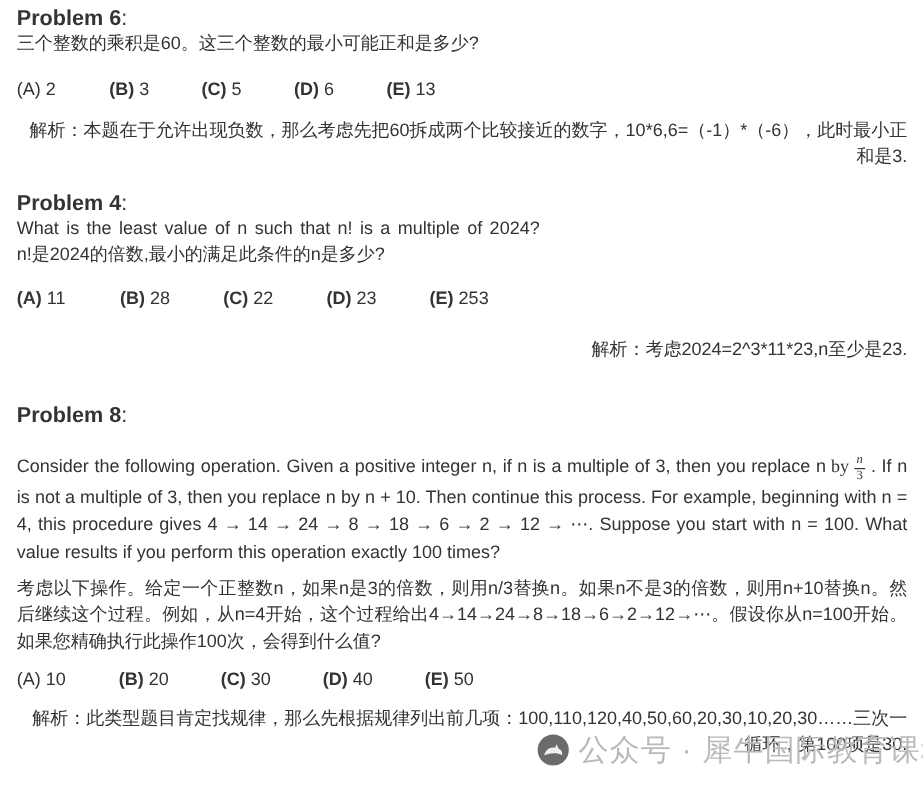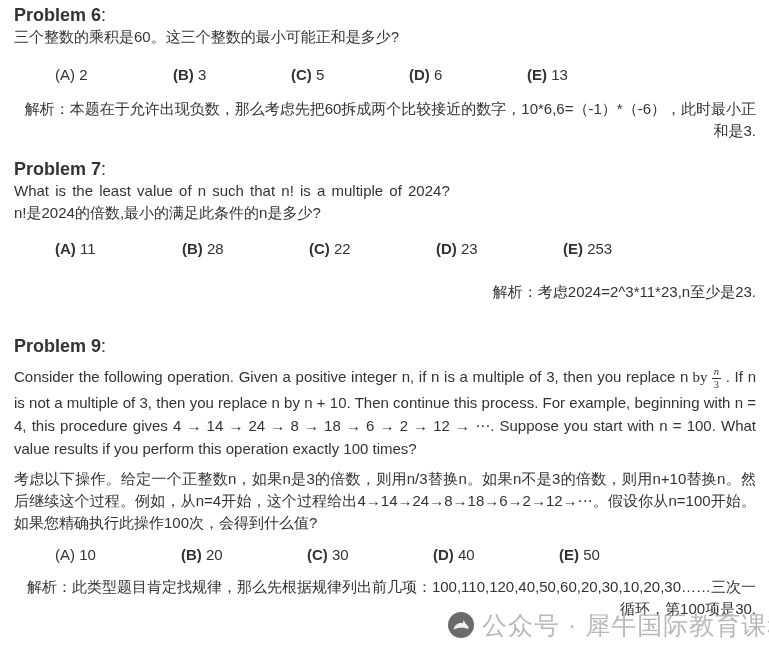--- a/index.html
+++ b/index.html
@@ -12,31 +12,31 @@
         padding:4px 13px 0 14px;overflow:hidden;background:#fff;}
   p{margin:0;line-height:22px;}
   .ptitle{margin:0;line-height:22px;font-size:18px;font-weight:bold;}
   .ptitle .colon{font-weight:normal;}
   .qline{word-spacing:2px;}
   .sec7 .ptitle{margin-top:16px;}
   .sec8 .ptitle{margin-top:32px;}
   .options{margin-top:16px;line-height:22px;white-space:nowrap;}
   .sec7 .options{margin-top:14px;}
   .sec8 .options{margin-top:10px;}
-  .opt{display:inline-block;margin-left:41px;}
+  .opt{display:inline-block;}
   .sec6 .opt{width:77px;}
   .sec7 .opt{width:86px;}
   .sec8 .opt{width:85px;}
   .opt:last-child{width:auto;}
   .opt .lb{font-weight:bold;}
   .opt .lb.reg{font-weight:normal;}
   .analysis{margin-top:12px;text-align:right;}
   .sec7 .analysis{margin-top:21px;}
   .sec8 .analysis{margin-top:10px;}
-  .para-en{margin-top:8px;text-align:justify;line-height:23px;}
+  .para-en{margin-top:20px;text-align:justify;line-height:23px;}
   .para-zh{margin-top:8px;text-align:justify;line-height:22px;}
   .byword{font-family:"Liberation Serif","DejaVu Serif",serif;}
   .frac{display:inline-block;vertical-align:-6px;text-align:center;
         font-family:"Liberation Serif","DejaVu Serif",serif;
         font-size:10.5px;line-height:1;}
   .frac .num{display:block;font-style:italic;border-bottom:1px solid #333;padding:0 2px 1px;}
   .frac .den{display:block;padding-top:1px;}
   .watermark{position:absolute;left:447px;top:610px;display:flex;align-items:center;
              pointer-events:none;}
   .wm-logo{flex:0 0 auto;opacity:.82;}
@@ -51,31 +51,31 @@
   <section class="sec6">
     <h3 class="ptitle"><span>Problem 6</span><span class="colon">:</span></h3>
     <p class="qline">三个整数的乘积是60。这三个整数的最小可能正和是多少?</p>
     <div class="options">
       <span class="opt"><span class="lb reg">(A)</span> <span>2</span></span><span class="opt"><span class="lb">(B)</span> <span>3</span></span><span class="opt"><span class="lb">(C)</span> <span>5</span></span><span class="opt"><span class="lb">(D)</span> <span>6</span></span><span class="opt"><span class="lb">(E)</span> <span>13</span></span>
     </div>
     <p class="analysis">解析：本题在于允许出现负数，那么考虑先把60拆成两个比较接近的数字，10*6,6=（-1）*（-6），此时最小正和是3.</p>
   </section>
 
   <section class="sec7">
-    <h3 class="ptitle"><span>Problem 7</span><span class="colon">:</span></h3>
+    <h3 class="ptitle"><span>Problem 4</span><span class="colon">:</span></h3>
     <p class="qline">What is the least value of n such that n! is a multiple of 2024?</p>
     <p class="qline">n!是2024的倍数,最小的满足此条件的n是多少?</p>
     <div class="options">
       <span class="opt"><span class="lb">(A)</span> <span>11</span></span><span class="opt"><span class="lb">(B)</span> <span>28</span></span><span class="opt"><span class="lb">(C)</span> <span>22</span></span><span class="opt"><span class="lb">(D)</span> <span>23</span></span><span class="opt"><span class="lb">(E)</span> <span>253</span></span>
     </div>
     <p class="analysis">解析：考虑2024=2^3*11*23,n至少是23.</p>
   </section>
 
   <section class="sec8">
-    <h3 class="ptitle"><span>Problem 9</span><span class="colon">:</span></h3>
+    <h3 class="ptitle"><span>Problem 8</span><span class="colon">:</span></h3>
     <p class="para-en"><span>Consider the following operation.  Given a positive integer n, if n is a multiple of 3, then you replace n</span><span class="byword"> by </span><span class="frac"><span class="num">n</span><span class="den">3</span></span><span> .  If n is not a multiple of 3, then you replace n by n + 10.  Then continue this process.  For example, beginning with n = 4, this procedure gives 4 → 14 → 24 → 8 → 18 → 6 → 2 → 12 → ⋯.  Suppose you start with n = 100.  What value results if you perform this operation exactly 100 times?</span></p>
     <p class="para-zh">考虑以下操作。给定一个正整数n，如果n是3的倍数，则用n/3替换n。如果n不是3的倍数，则用n+10替换n。然后继续这个过程。例如，从n=4开始，这个过程给出4→14→24→8→18→6→2→12→⋯。假设你从n=100开始。如果您精确执行此操作100次，会得到什么值?</p>
     <div class="options">
       <span class="opt"><span class="lb reg">(A)</span> <span>10</span></span><span class="opt"><span class="lb">(B)</span> <span>20</span></span><span class="opt"><span class="lb">(C)</span> <span>30</span></span><span class="opt"><span class="lb">(D)</span> <span>40</span></span><span class="opt"><span class="lb">(E)</span> <span>50</span></span>
     </div>
     <p class="analysis">解析：此类型题目肯定找规律，那么先根据规律列出前几项：100,110,120,40,50,60,20,30,10,20,30……三次一循环，第100项是30.</p>
   </section>
 
   <div class="watermark">
     <svg class="wm-logo" width="28" height="28" viewBox="0 0 28 28">

